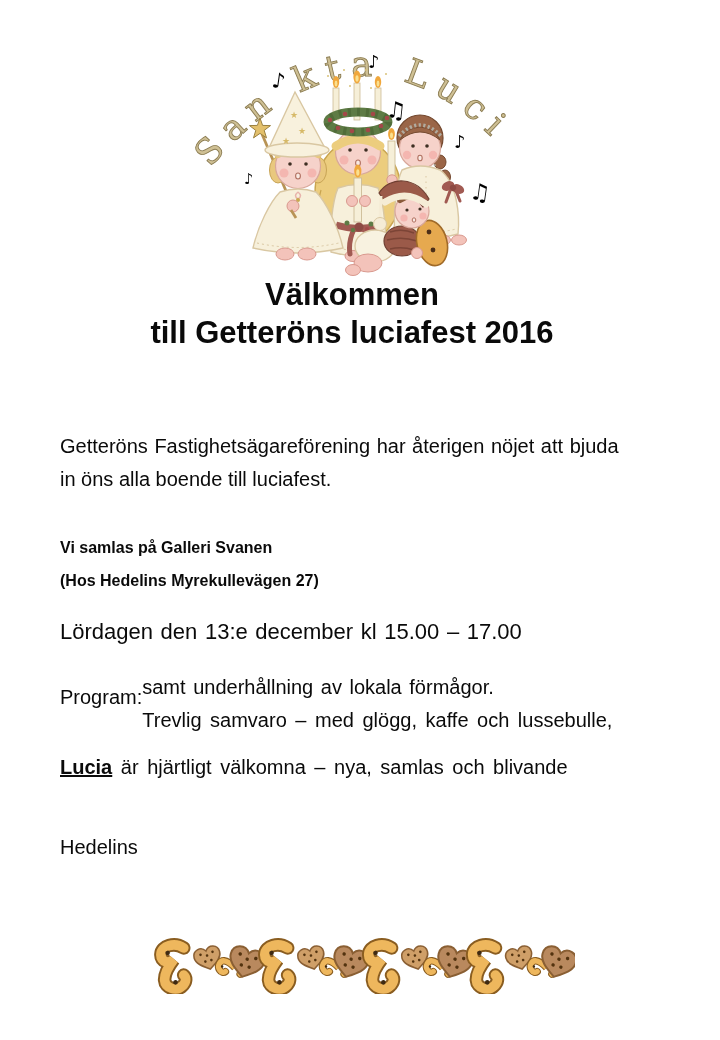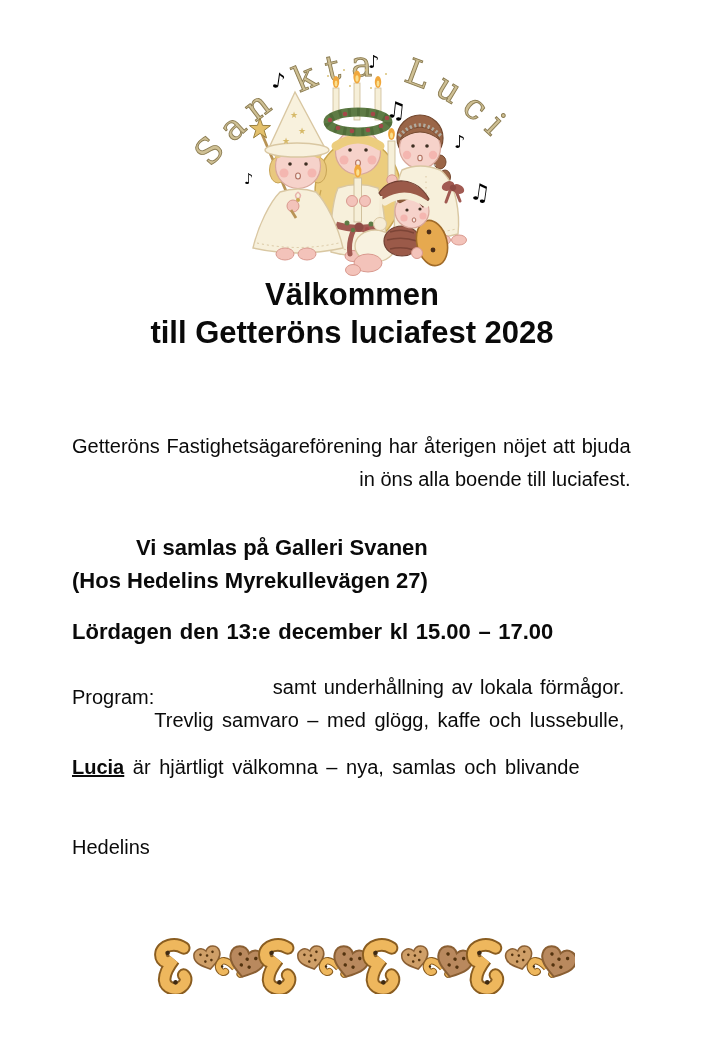--- a/index.html
+++ b/index.html
@@ -3,28 +3,28 @@
 <meta charset="utf-8">
 <style>
   html,body{margin:0;padding:0;background:#fff;}
   .page{
     position:relative;width:720px;height:1040px;background:#ffffff;
     font-family:"Liberation Sans",sans-serif;color:#0a0a0a;overflow:hidden;
   }
   .illustration{position:absolute;left:140px;top:40px;width:440px;height:246px;}
   .doc-title{position:absolute;left:0;top:276px;width:704px;text-align:center;
     font-size:31px;font-weight:bold;line-height:38px;letter-spacing:0;}
-  .block{position:absolute;left:72px;font-size:20px;line-height:33px;text-align:right;}
+  .block{position:absolute;left:60px;font-size:20px;line-height:33px;}
   .line{white-space:nowrap;}
   .b{font-weight:bold;}
   .u{text-decoration:underline;}
   #intro{top:430px;}
   #intro .l1{word-spacing:1px;}
-  #venue{top:531px;font-size:22px;font-weight:bold;}
-  #datetime{top:615px;font-size:22px;font-weight:bold;word-spacing:1.5px;}
+  #venue{top:531px;font-size:16px;font-weight:bold;}
+  #datetime{top:615px;font-size:22px;font-weight:normal;word-spacing:1.5px;}
   #program{top:671px;display:flex;}
   #program .label{flex:0 0 78px;margin-top:10px;}
   #program .l1{word-spacing:3px;}
   #program .l2{word-spacing:2px;}
   #welcome{top:751px;}
   #welcome .l1{word-spacing:3px;}
   #signature{top:831px;}
   .cookie-border{position:absolute;left:145px;top:936px;width:430px;height:58px;}
 </style>
 </head>
@@ -208,21 +208,21 @@
         <path d="M 239,153 C 250,136 276,136 289,159 L 283,167 C 272,151 255,151 245,161 Z" fill="#9b5a49" stroke="#6f3e31" stroke-width="1.2"></path>
         <path d="M 245,162 Q 266,149 286,164" fill="none" stroke="#f5ecd6" stroke-width="7" stroke-linecap="round"></path>
         <line x1="241" y1="156" x2="240" y2="178" stroke="#f5ecd6" stroke-width="3"></line>
         <circle cx="240" cy="184" r="6.5" fill="#f5ecd6" stroke="#d9c7a2" stroke-width="1"></circle>
       </g>
     </g>
   </svg>
 
   <div class="doc-title">
     <div class="line">Välkommen</div>
-    <div class="line">till Getteröns luciafest 2028</div>
+    <div class="line">till Getteröns luciafest 2016</div>
   </div>
 
   <div class="block" id="intro">
     <div class="line l1">Getteröns Fastighetsägareförening har återigen nöjet att bjuda</div>
     <div class="line">in öns alla boende till luciafest.</div>
   </div>
 
   <div class="block" id="venue">
     <div class="line">Vi samlas på Galleri Svanen</div>
     <div class="line">(Hos Hedelins Myrekullevägen 27)</div>

